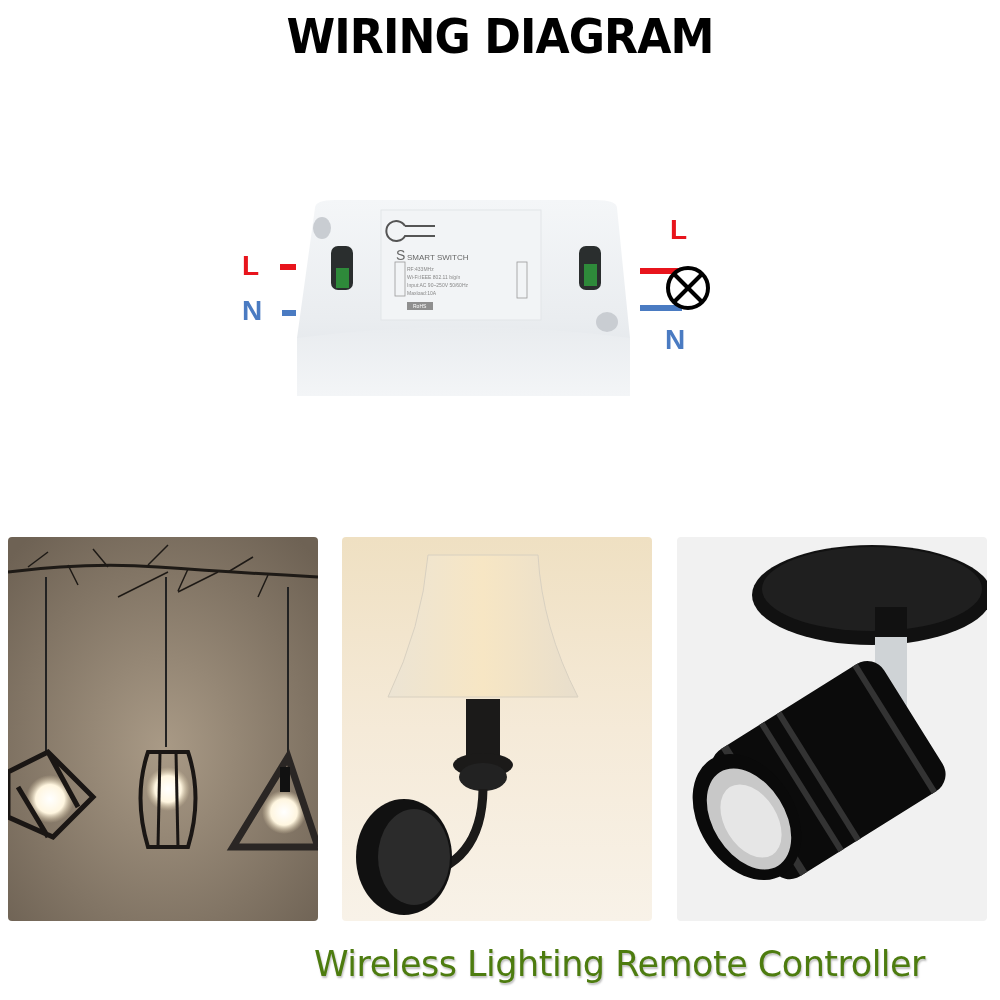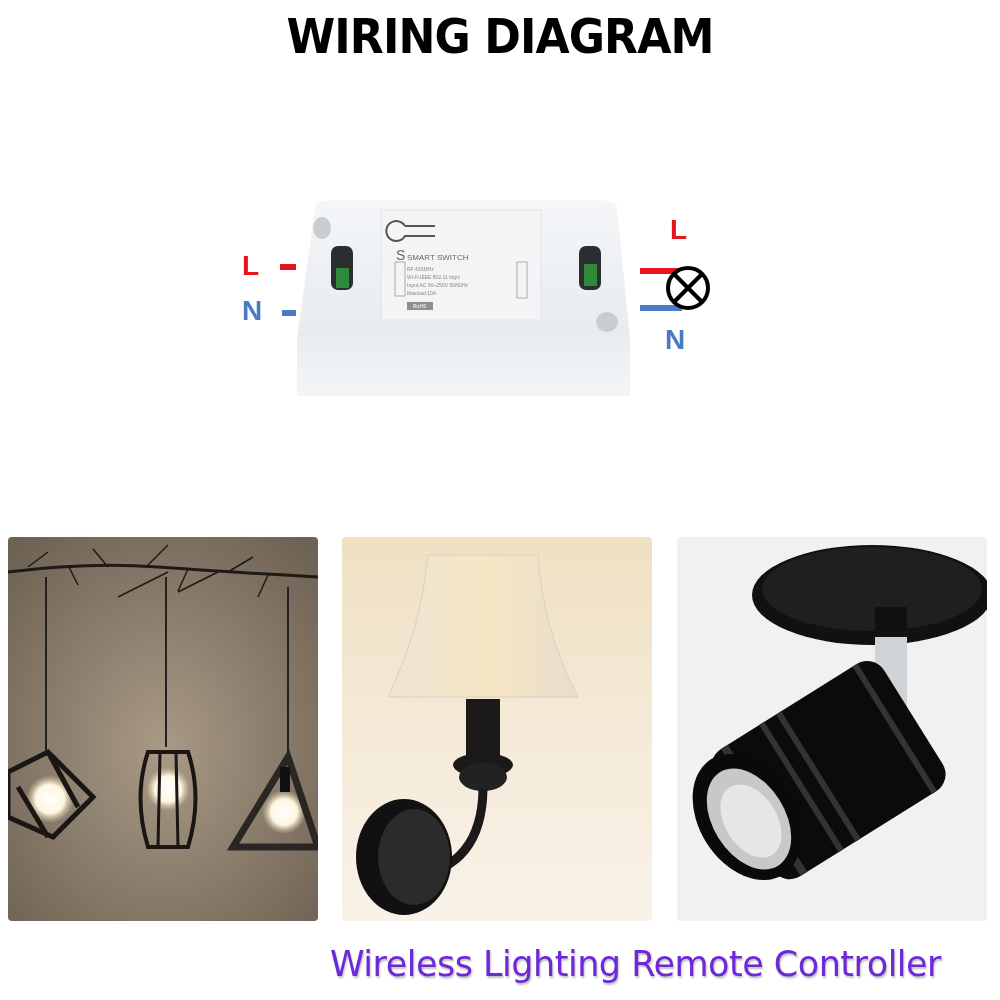--- a/index.html
+++ b/index.html
@@ -3,21 +3,21 @@
 <meta charset="utf-8">
 <style>
   html,body{margin:0;padding:0;background:#ffffff;}
   body{width:1000px;height:1000px;position:relative;overflow:hidden;font-family:"DejaVu Sans",sans-serif;}
   .title{position:absolute;left:0;top:8px;width:1000px;text-align:center;font-family:"DejaVu Sans",sans-serif;font-weight:bold;font-size:48px;letter-spacing:-1px;color:#000;transform:scaleX(0.92);}
   .wire-label{position:absolute;font-family:"Liberation Sans",sans-serif;font-weight:bold;font-size:28px;}
   .red{color:#e8141c;}
   .blue{color:#4a7bc2;}
   .stub{position:absolute;height:6px;}
   .switch-box{position:absolute;left:295px;top:198px;width:342px;height:200px;}
-  .caption{position:absolute;left:330px;top:944px;font-family:"DejaVu Sans",sans-serif;font-size:35px;color:#6d28d9;letter-spacing:-0.5px;text-shadow:1px 2px 2px rgba(0,0,0,0.25);}
+  .caption{position:absolute;left:314px;top:944px;font-family:"DejaVu Sans",sans-serif;font-size:35px;color:#4d7c0f;letter-spacing:-0.5px;text-shadow:1px 2px 2px rgba(0,0,0,0.25);}
   .photo{position:absolute;top:537px;height:384px;border-radius:4px;overflow:hidden;}
   .photo svg{display:block;}
 </style>
 </head>
 <body>
 
 <div class="title">WIRING DIAGRAM</div>
 
 <div class="wire-label red" style="left:242px;top:250px;">L</div>
 <div class="stub" style="left:280px;top:264px;width:16px;background:#e8141c;"></div>

